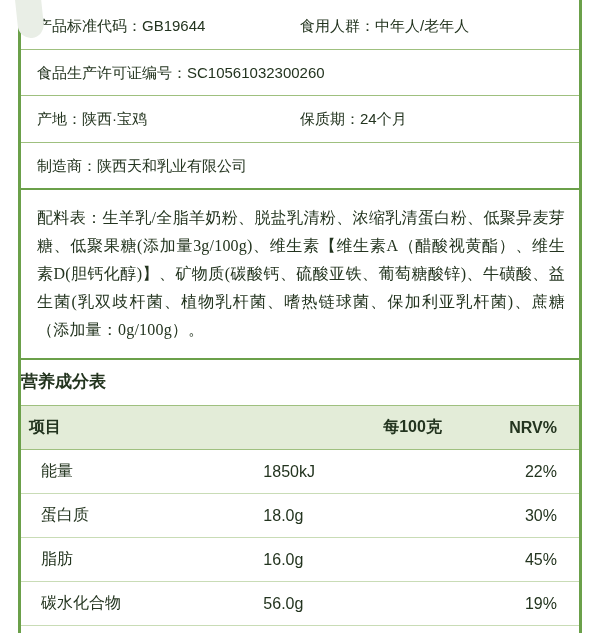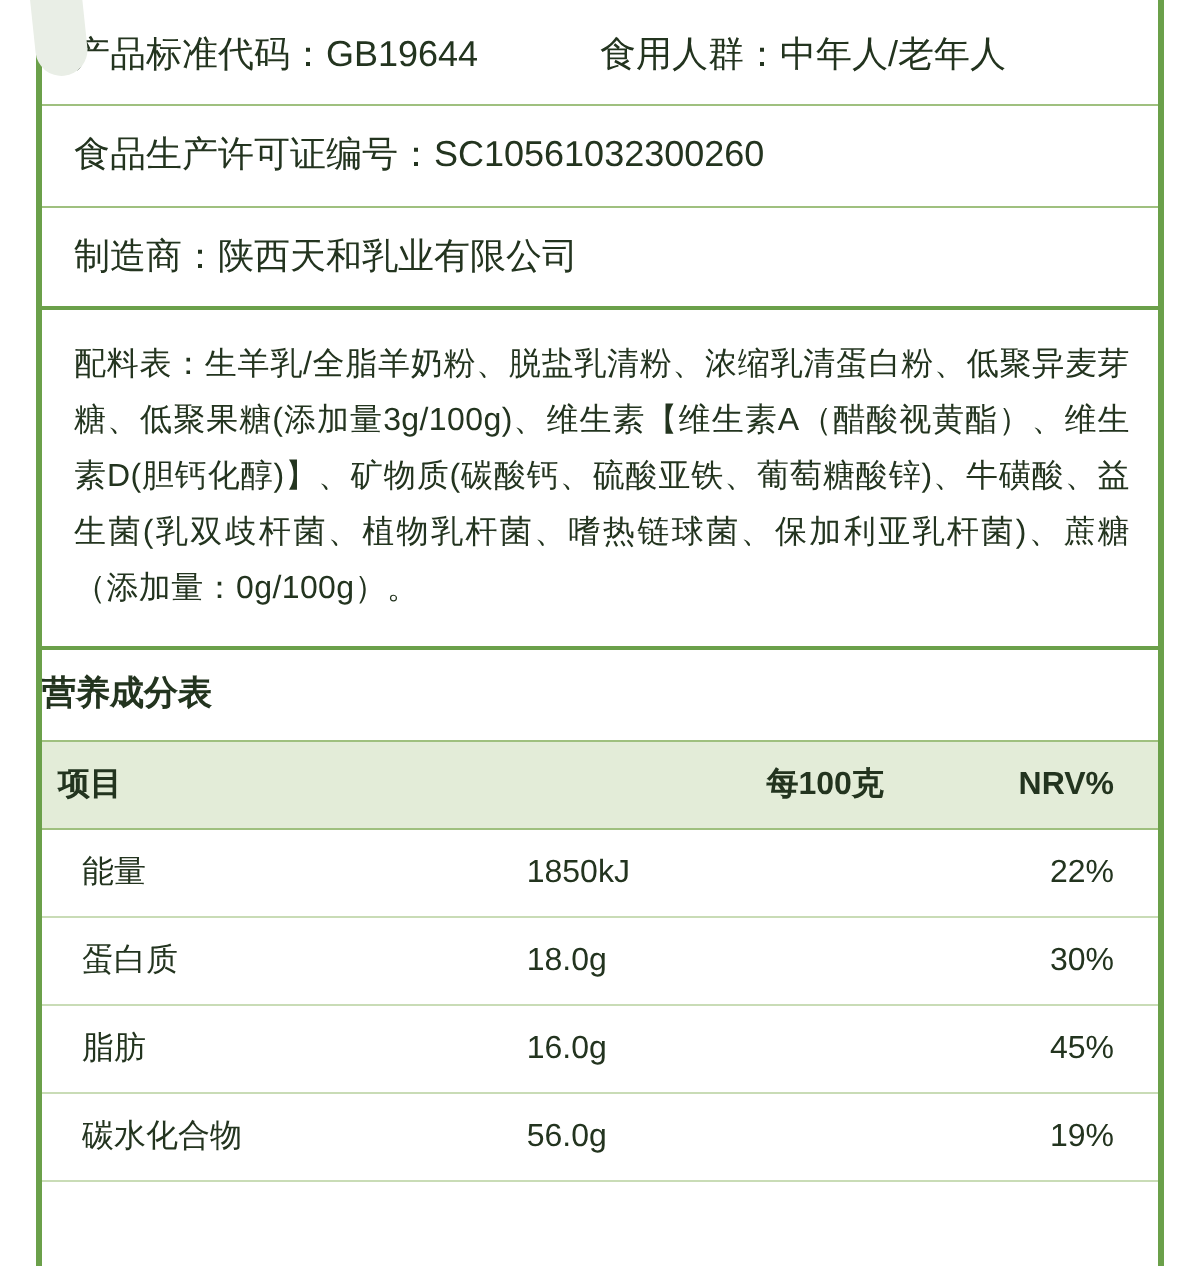--- a/index.html
+++ b/index.html
@@ -54,21 +54,21 @@
   }
 
   .info-table {
     width: 100%;
     border-collapse: collapse;
     table-layout: fixed;
   }
   .info-table td {
     border-bottom: 1px solid #9fc07f;
     padding: 13px 0 13px 16px;
-    font-size: 18px;
+    font-size: 15px;
     color: #23341f;
     vertical-align: middle;
     line-height: 1.3;
   }
   .info-table tr:first-child td { padding-top: 16px; }
   .info-table td.col-right { padding-left: 0; }
   .info-table td.nb { border-bottom: none; }
 
   .sep-strong {
     border-top: 2px solid #6ba04a;
@@ -76,20 +76,21 @@
     height: 0;
   }
 
   .ingredients {
     padding: 14px 14px 14px 16px;
     font-size: 16px;
     line-height: 1.75;
     color: #23341f;
     text-align: justify;
     letter-spacing: 0.2px;
+    font-family: Liberation Serif, serif;
   }
 
   .nutri-title {
     font-size: 17px;
     font-weight: bold;
     color: #23341f;
     padding: 10px 0 12px 0;
     border-top: 2px solid #6ba04a;
   }
 
@@ -136,20 +137,24 @@
     <table class="info-table">
       <tbody>
           <tr>
         <td>产品标准代码：GB19644</td>
         <td class="col-right">食用人群：中年人/老年人</td>
       </tr>
       <tr>
         <td colspan="2">食品生产许可证编号：SC10561032300260</td>
       </tr>
       <tr>
+        <td>产地：陕西·宝鸡</td>
+        <td class="col-right">保质期：24个月</td>
+      </tr>
+      <tr>
         <td colspan="2" class="nb">制造商：陕西天和乳业有限公司</td>
       </tr>
     </tbody>
       </table>
 
     <div class="sep-strong"></div>
 
     <div class="ingredients">配料表：生羊乳/全脂羊奶粉、脱盐乳清粉、浓缩乳清蛋白粉、低聚异麦芽糖、低聚果糖(添加量3g/100g)、维生素【维生素A（醋酸视黄酯）、维生素D(胆钙化醇)】、矿物质(碳酸钙、硫酸亚铁、葡萄糖酸锌)、牛磺酸、益生菌(乳双歧杆菌、植物乳杆菌、嗜热链球菌、保加利亚乳杆菌)、蔗糖（添加量：0g/100g）。</div>
 
     <div class="nutri-title">营养成分表</div>

